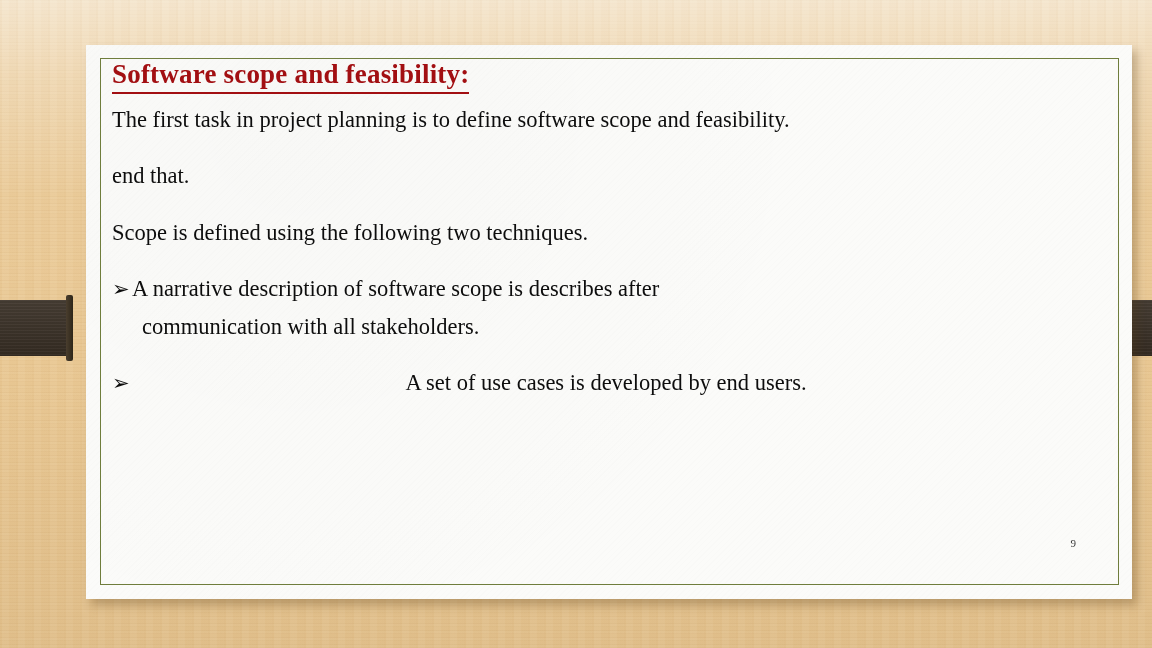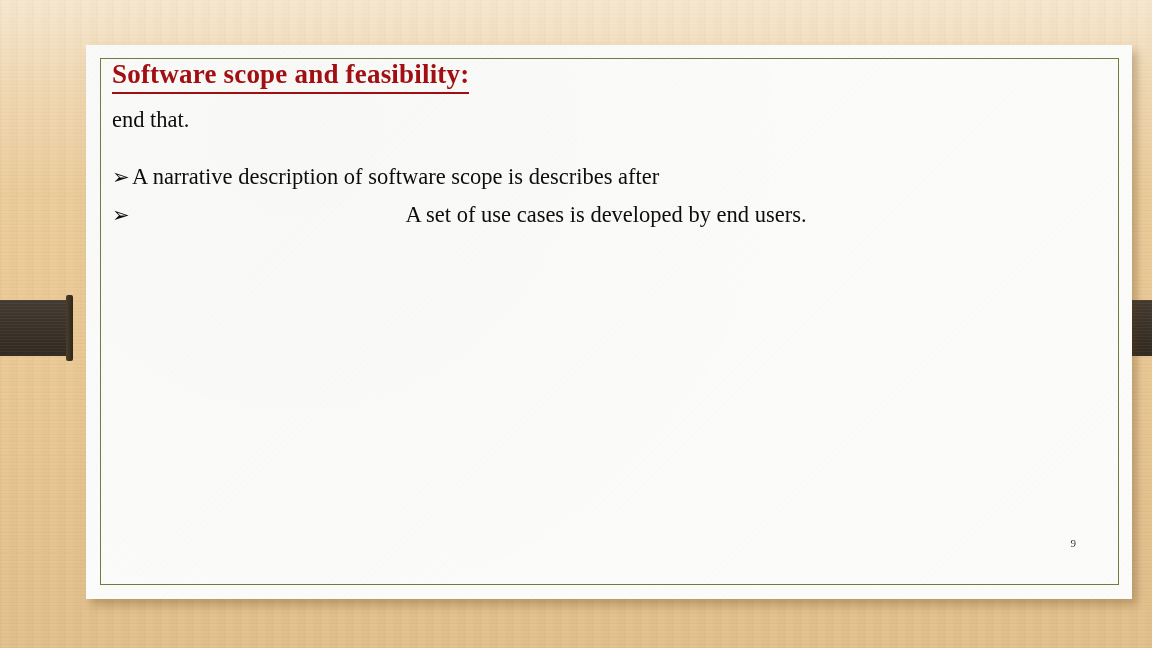--- a/index.html
+++ b/index.html
@@ -193,29 +193,32 @@
   <div class="deco-bar right"></div>
   <div class="deco-cap right"></div>
 
   <div id="card">
     <div id="card-border"></div>
 
     <div id="content">
 
       <h1 id="slide-title">Software scope and feasibility:</h1>
 
+      <p class="para tight">The first task in project planning is to define software scope and feasibility.</p>
 
 
       <p class="para">end that.</p>
 
+      <p class="para" style="margin-bottom:24px;">Scope is defined using the following two techniques.</p>
 
       <div class="bullet-row">
         <span class="bullet-marker">➢</span>
         <span class="bullet-text justified">A  narrative  description  of  software  scope  is  describes  after</span>
       </div>
+      <p class="bullet-cont">communication with all stakeholders.</p>
 
       <div class="bullet-row">
         <span class="bullet-marker">➢</span>
         <span class="bullet-text">A set of use cases is developed by end users.</span>
       </div>
 
     </div>
 
     <div id="slide-number">9</div>
   </div>

